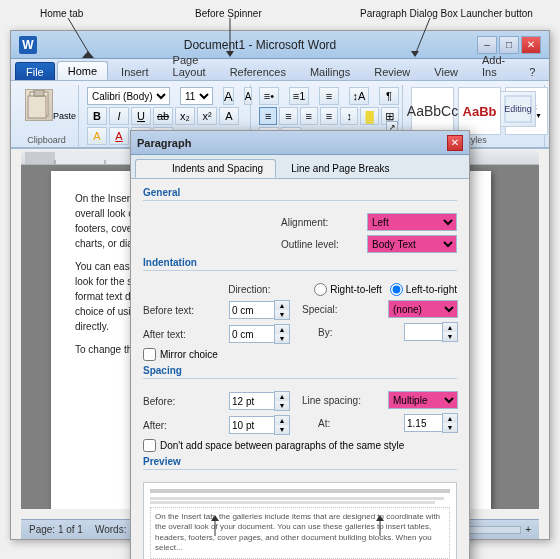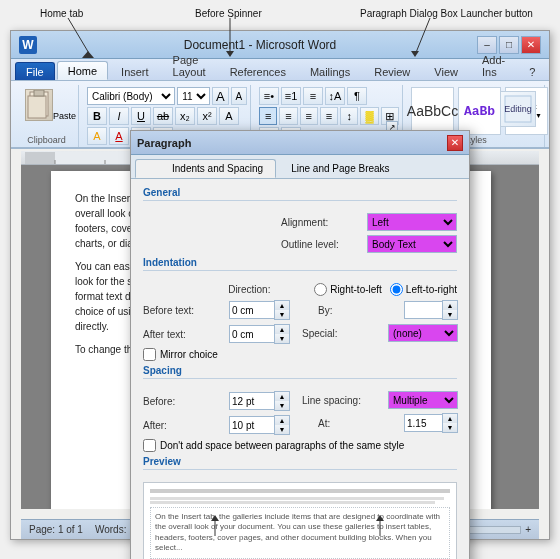--- a/index.html
+++ b/index.html
@@ -137,21 +137,21 @@
       position: relative;
     }
 
     
     .font-group-content {
       display: flex;
       flex-direction: column;
       gap: 2px;
       width: 160px;
     }
-    .font-row1 { display: flex; align-items: center; gap: 2px; }
+    .font-row1 { display: flex; align-items: center; gap: 10px; }
     .font-row2 { display: flex; align-items: center; gap: 2px; }
     .font-row3 { display: flex; align-items: center; gap: 2px; }
 
     .font-select {
       height: 18px;
       font-size: 10px;
       width: 110px;
       border: 1px solid #a0b8d0;
       background: white;
     }
@@ -347,21 +347,21 @@
     }
     .form-label {
       width: 80px;
       font-size: 10px;
       color: #333;
     }
     .form-select {
       height: 18px;
       font-size: 10px;
       border: 1px solid #a0b8d0;
-      background: #d946ef;
+      background: #ec4899;
       width: 90px;
     }
     .radio-group { display: flex; gap: 8px; align-items: center; }
     .radio-label { font-size: 10px; display: flex; align-items: center; gap: 3px; }
     .checkbox-row { display: flex; align-items: center; gap: 4px; margin-bottom: 4px; }
 
     .spinner-field {
       display: flex;
       align-items: center;
     }
@@ -544,21 +544,21 @@
         </div>
       </div>
 
       <div style="position:absolute;bottom:14px;right:4px;width:12px;height:12px;background:linear-gradient(to bottom,#f0f4f8,#d8e4f0);border:1px solid #a0b8d0;cursor:pointer;display:flex;align-items:center;justify-content:center;font-size:8px;">↗</div>
       <span class="ribbon-group-label">Paragraph</span>
     </div>
 
     <div class="ribbon-group" style="min-width:140px;">
       <div class="styles-group-content">
         <div class="style-item" style="font-size:14px;color:#333;">AaBbCc</div>
-        <div class="style-item" style="font-size:13px;color:#6d28d9;font-weight:bold;font-family:Liberation Mono, monospace;">AaBb</div>
+        <div class="style-item" style="font-size:13px;color:#b91c1c;font-weight:bold;">AaBb</div>
         <div class="style-item">
           <div style="font-size:8px;text-align:center;">Quick<br>Styles ▾</div>
         </div>
 
       </div>
       <div class="editing-badge" style="position:absolute;right:4px;top:4px;">
         <div class="editing-icon">
           <svg width="30" height="30" xmlns="http://www.w3.org/2000/svg">
             <rect x="2" y="2" width="26" height="26" fill="#e8f0f8" stroke="#b0c8e0" stroke-width="1"></rect>
             <text x="15" y="18" text-anchor="middle" font-size="9" fill="#336">Editing</text>
@@ -676,36 +676,36 @@
             <input type="text" class="spinner-input" value="0 cm" style="">
             <div class="spinner-btns">
               <div class="spinner-btn">▲</div>
               <div class="spinner-btn">▼</div>
             </div>
           </div>
         </div>
       </div>
       <div>
         <div class="form-row">
+          <span class="form-label">Special:</span>
+          <select class="form-select" style="width:70px;">
+            <option>(none)</option>
+            <option>First line</option>
+            <option>Hanging</option>
+          </select>
+        </div>
+        <div class="form-row">
           <span class="form-label">By:</span>
           <div class="spinner-field">
             <input type="text" class="spinner-input" value="" style="width: 38px;">
             <div class="spinner-btns">
               <div class="spinner-btn">▲</div>
               <div class="spinner-btn">▼</div>
             </div>
           </div>
-        </div>
-        <div class="form-row">
-          <span class="form-label">Special:</span>
-          <select class="form-select" style="width:70px;">
-            <option>(none)</option>
-            <option>First line</option>
-            <option>Hanging</option>
-          </select>
         </div>
       </div>
     </div>
 
     <div class="checkbox-row">
       <input type="checkbox" style="">
       <span>Mirror choice</span>
     </div>
 
     <div class="section-header">Spacing</div>

